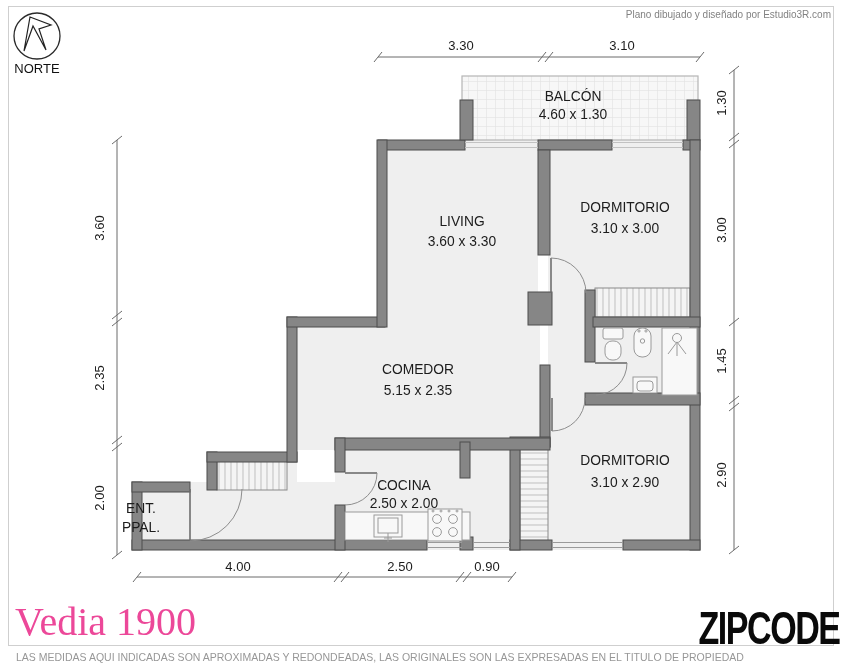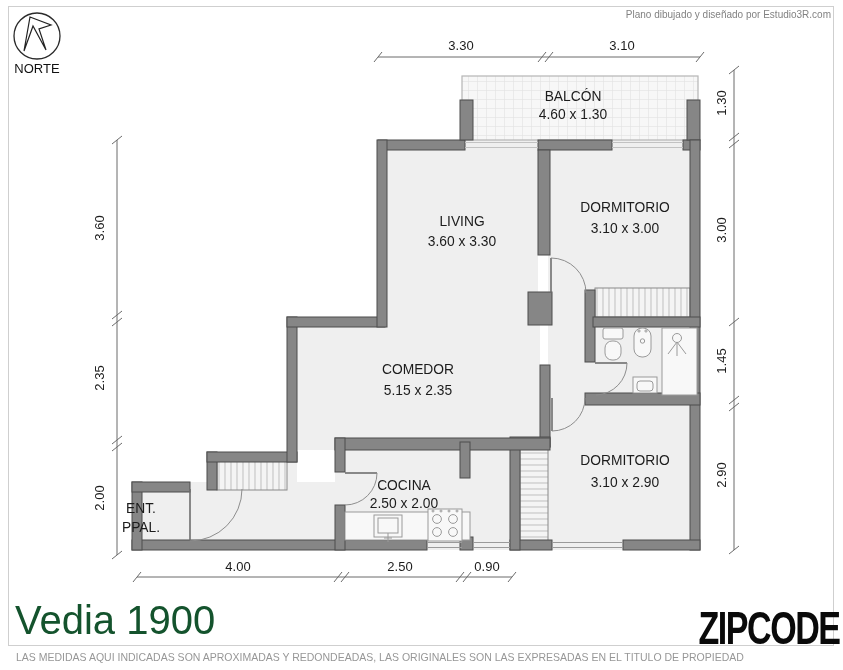--- a/index.html
+++ b/index.html
@@ -1,20 +1,20 @@
 <!DOCTYPE html>
 <html><head>
 <meta charset="utf-8">
 <style>
   html,body{margin:0;padding:0;background:#ffffff;}
   body{width:843px;height:670px;position:relative;font-family:"Liberation Sans",sans-serif;overflow:hidden;}
   .frame{position:absolute;left:8px;top:6px;width:826px;height:640px;border:1px solid #cfcfcf;box-sizing:border-box;}
   .credit{position:absolute;top:9px;right:12px;font-size:10px;color:#828282;}
   svg.plan{position:absolute;left:0;top:0;}
-  .title{position:absolute;left:15px;top:598px;font-size:40px;color:#14532d;letter-spacing:0px;}
+  .title{position:absolute;left:15px;top:598px;font-size:40px;color:#ec4899;letter-spacing:0px;font-family:Liberation Serif, serif;}
   .logo{position:absolute;right:4px;top:601px;font-size:46px;font-weight:bold;color:#0a0a0a;
         transform:scaleX(0.74);transform-origin:100% 50%;letter-spacing:-2px;}
   .disclaimer{position:absolute;left:16px;top:651px;width:843px;text-align:left;font-size:10.5px;color:#979797;}
   text{font-family:"Liberation Sans",sans-serif;}
   .rlbl{font-size:13.8px;fill:#1c1c1c;}
   .dlbl{font-size:13px;fill:#1c1c1c;}
   .wall{fill:#868686;stroke:#4d4d4d;stroke-width:1;}
   .thin{stroke:#9a9a9a;stroke-width:1;fill:#f8f8f8;}
   .arc{stroke:#8d8d8d;stroke-width:1;fill:none;}
   .leaf{stroke:#6e6e6e;stroke-width:1.6;fill:none;}

